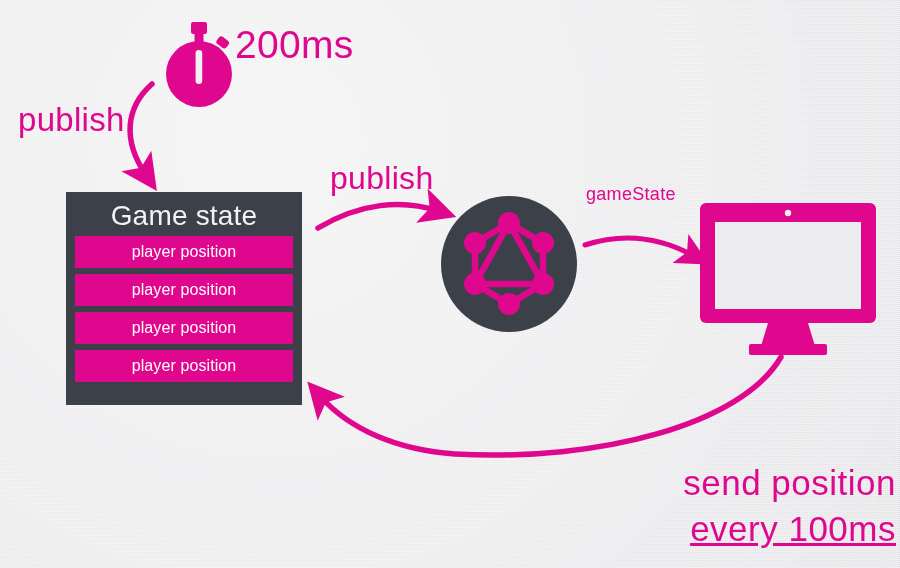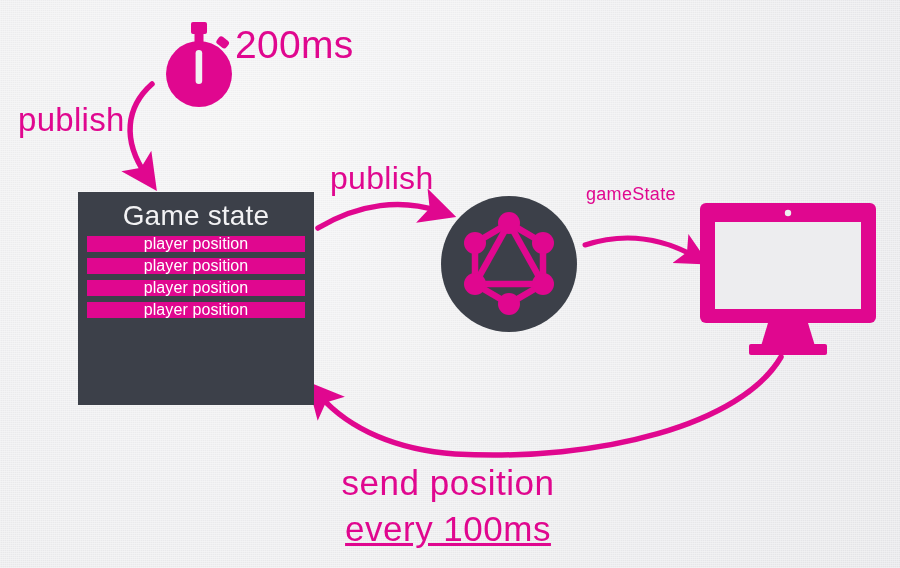--- a/index.html
+++ b/index.html
@@ -33,41 +33,41 @@
     left: 0;
     top: 0;
     width: 900px;
     height: 568px;
     overflow: visible;
   }
 
   
   #gamestate-box {
     position: absolute;
-    left: 78px;
+    left: 66px;
     top: 192px;
     width: 236px;
     height: 213px;
     background: #3c4049;
     box-sizing: border-box;
     padding: 6px 9px 8px 9px;
   }
   #gamestate-title {
     color: #f2f2f4;
     font-size: 28px;
     font-weight: 300;
     letter-spacing: .2px;
     text-align: center;
     line-height: 36px;
     height: 38px;
     white-space: nowrap;
   }
   .pos-bar {
     background: #e0078f;
-    height: 16px;
+    height: 32px;
     margin-bottom: 6px;
     display: flex;
     align-items: center;
     justify-content: center;
   }
   .pos-bar:last-child { margin-bottom: 0; }
   .pos-bar span {
     color: #ffffff;
     font-size: 16px;
     font-weight: 300;
@@ -117,21 +117,21 @@
     letter-spacing: .3px;
   }
   #label-200ms   { left: 235px; top: 23px;  font-size: 39px; }
   #label-trigger { left: 18px;  top: 101px; font-size: 33px; }
   #label-publish { left: 330px; top: 160px; font-size: 32px; }
   #label-gamestate { left: 586px; top: 184px; font-size: 18px; }
   #label-bottom {
     left: 0;
     top: 460px;
     width: 896px;
-    text-align: center;
+    text-align: right;
     font-size: 35px;
     line-height: 46px;
     letter-spacing: .5px;
     white-space: normal;
   }
   #label-bottom .l2 { display: block; text-decoration: underline; }
 </style>
 </head>
 <body>
 

